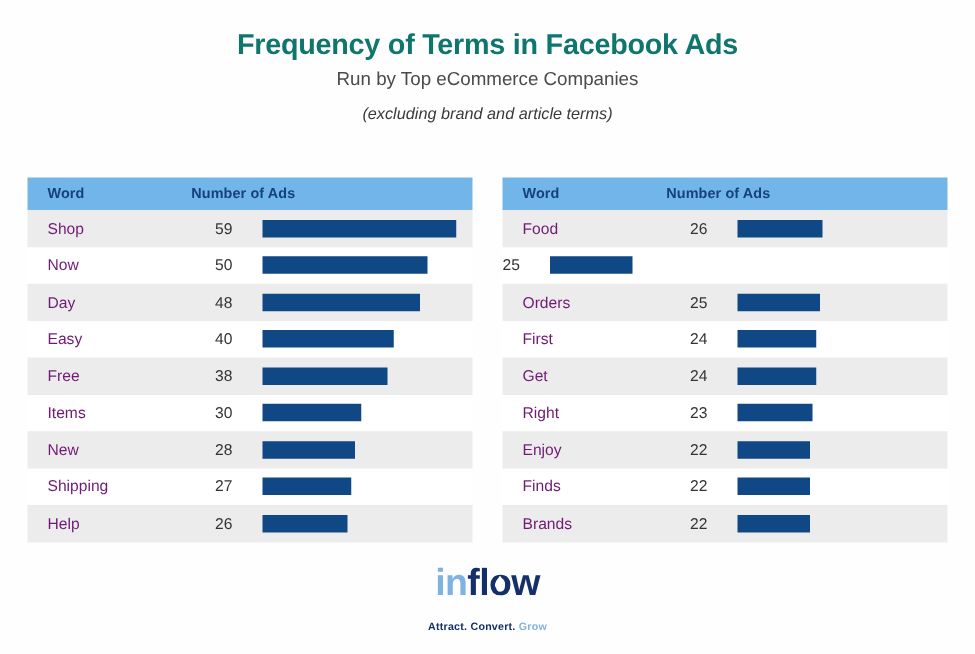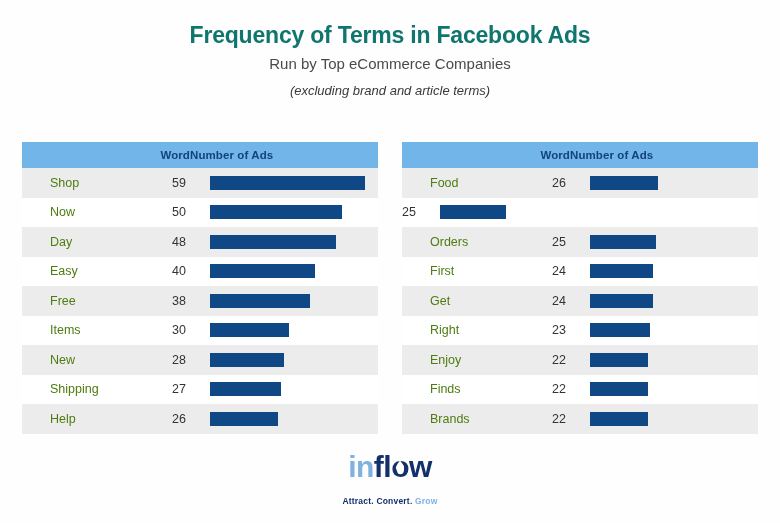--- a/index.html
+++ b/index.html
@@ -68,37 +68,37 @@
     height: 26px;
     display: flex;
     align-items: center;
   }
   .th {
     font-size: 11.5px;
     font-weight: bold;
     color: #14427c;
     letter-spacing: 0.1px;
   }
-  .th-word { width: 168px; padding-left: 16px; box-sizing: border-box; text-align: right; }
+  .th-word { width: 131px; padding-left: 16px; box-sizing: border-box; }
   .th-num  { flex: 1; }
 
   .row {
     height: 29.5px;
     display: flex;
     align-items: center;
     background: #ffffff;
   }
   .row.alt { background: #ececec; }
 
   .cell-word {
     width: 150px;
-    padding-left: 28px;
+    padding-left: 16px;
     box-sizing: border-box;
     font-size: 12.5px;
-    color: #4d7c0f;
+    color: #701a75;
   }
   .cell-num {
     width: 38px;
     font-size: 12.5px;
     color: #333333;
     text-align: left;
   }
   .cell-bar {
     flex: 1;
     height: 29.5px;

